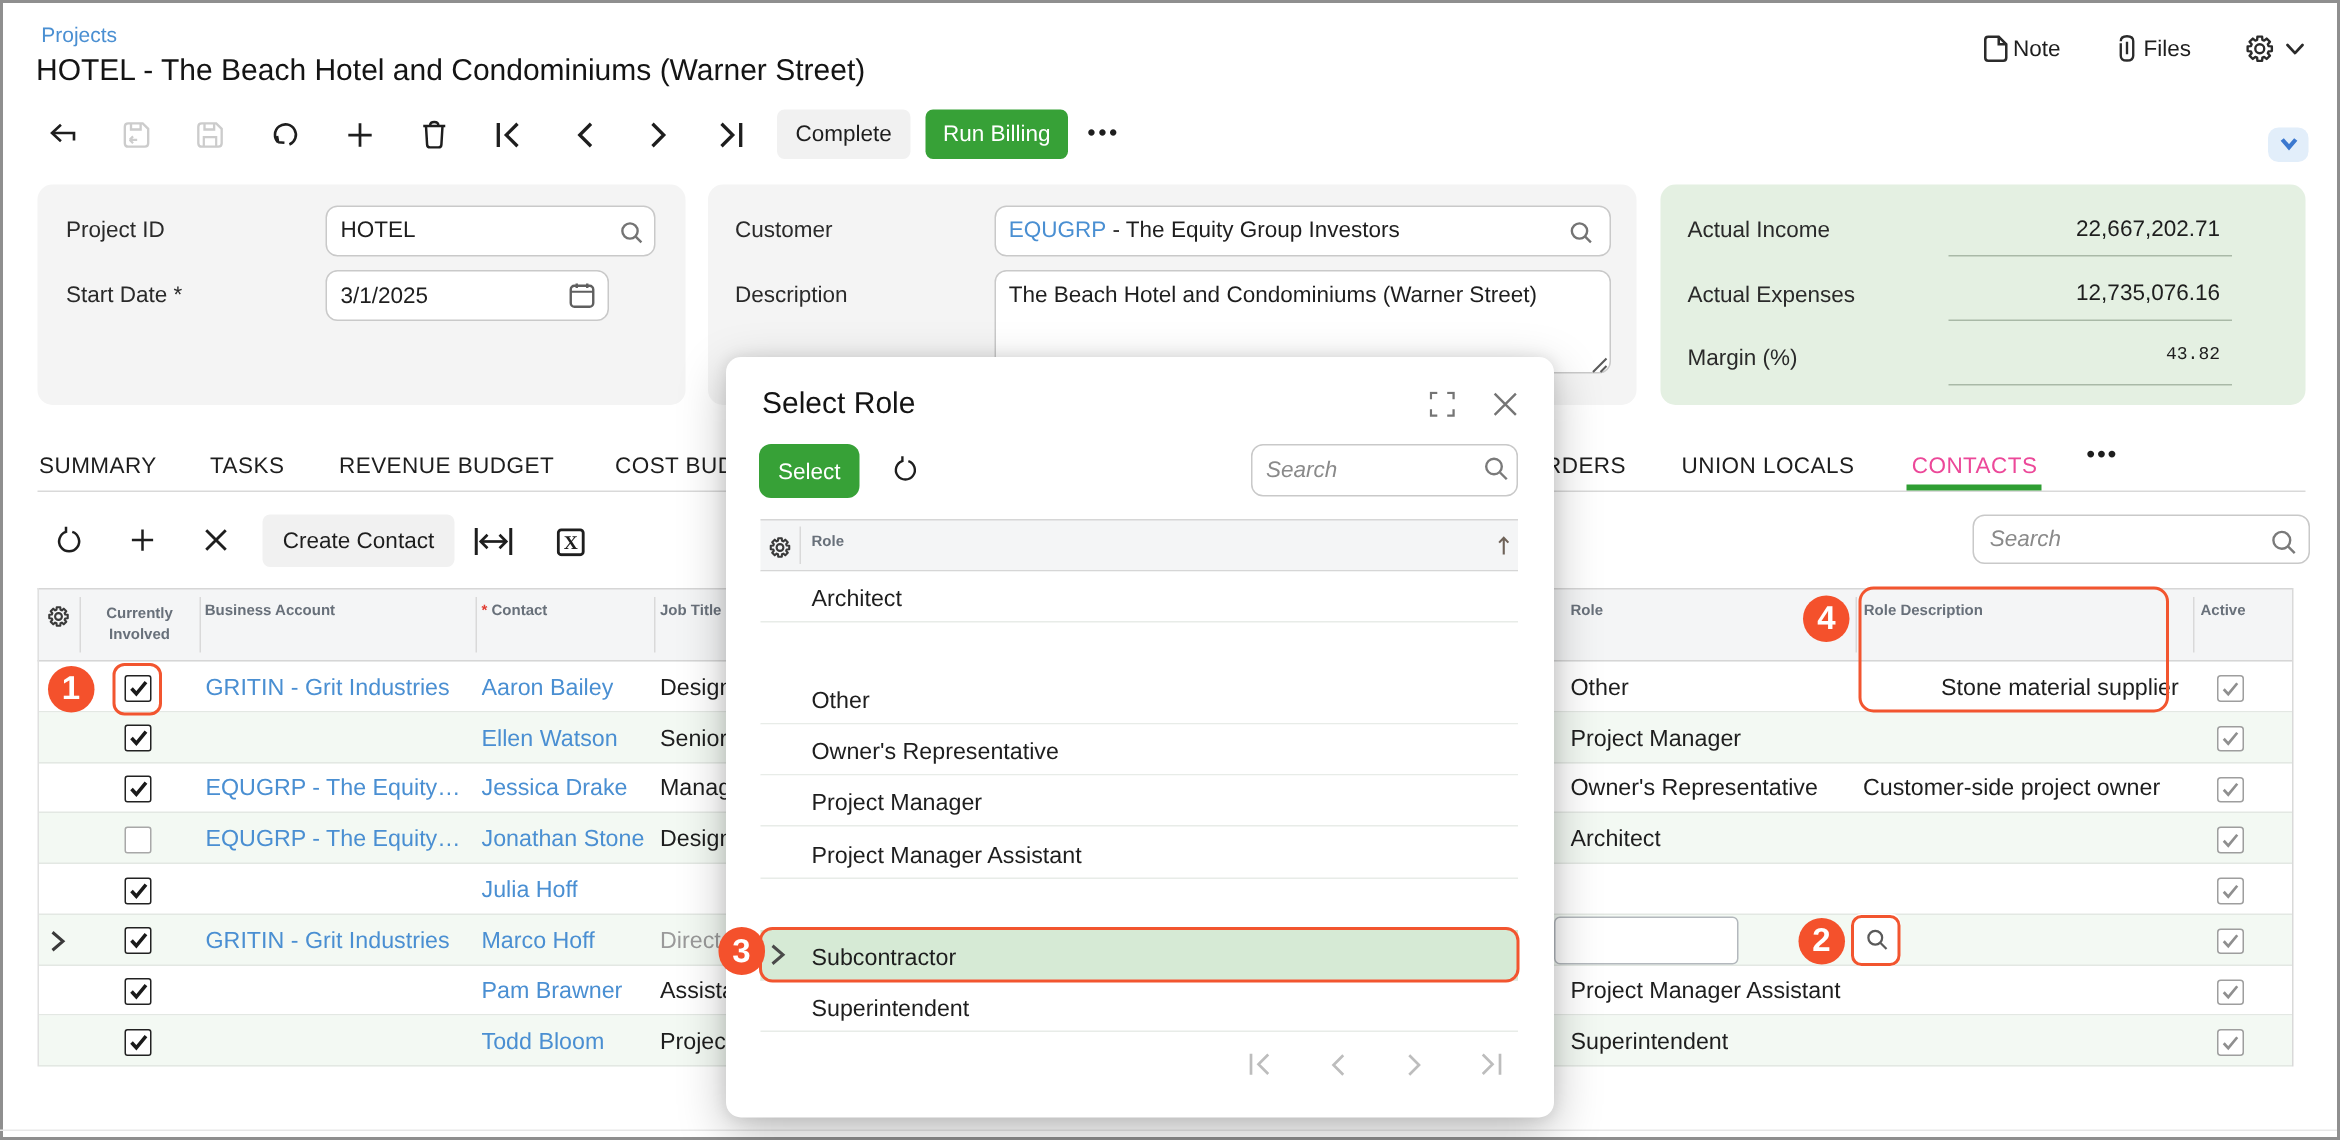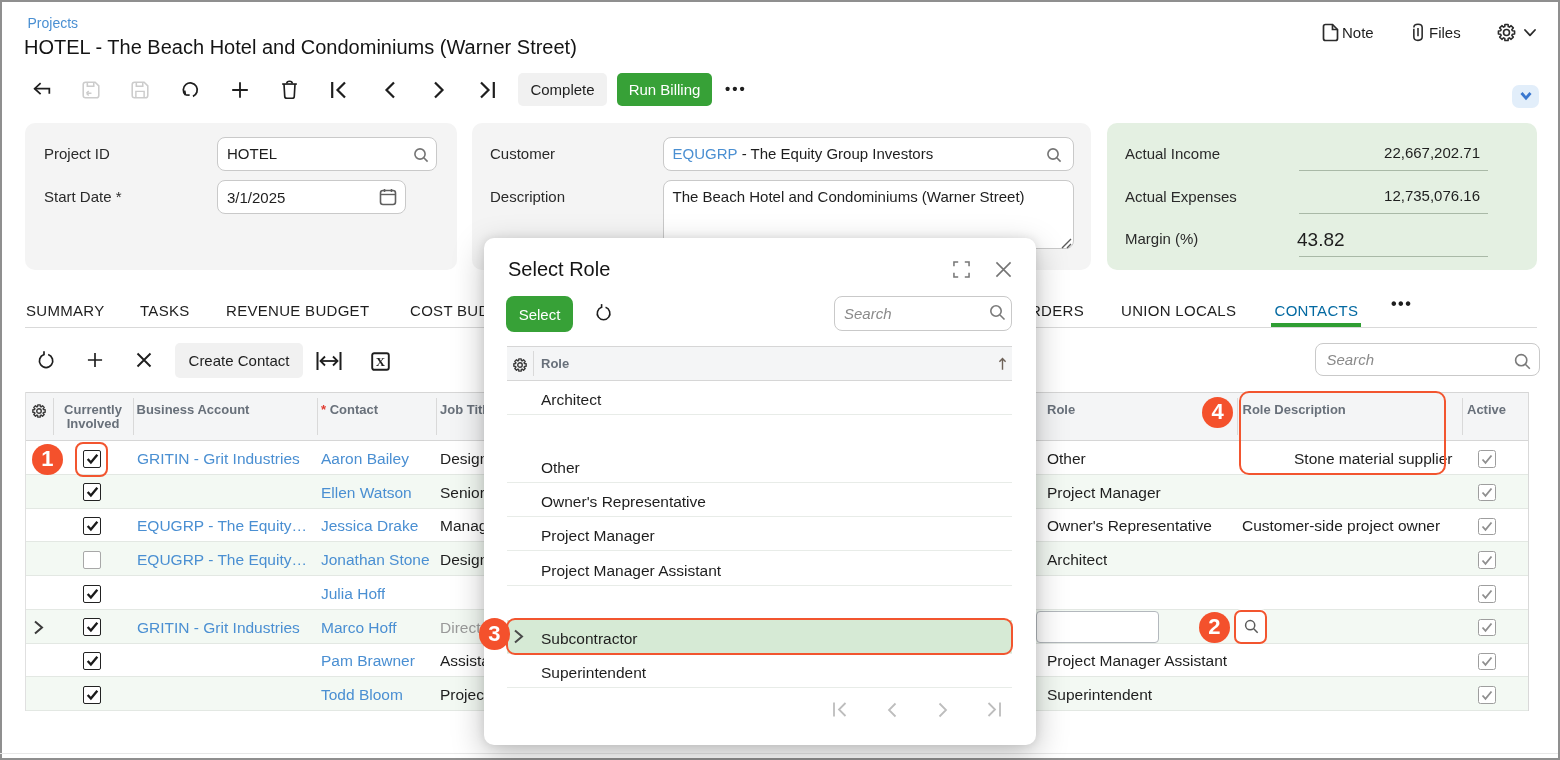--- a/index.html
+++ b/index.html
@@ -5,21 +5,21 @@
 * { margin:0; padding:0; box-sizing:border-box; }
 html,body { width:1560px; height:760px; overflow:hidden; }
 body { font-family:"Liberation Sans", sans-serif; background:#fff; position:relative; color:#1e1e1e; }
 .abs { position:absolute; }
 .lnk { color:#4a8fd2; text-decoration:none; }
 .btn { position:absolute; border-radius:5px; display:flex; align-items:center; justify-content:center; font-size:15px; }
 .btn-grey { background:#f1f1f1; color:#1e1e1e; }
 .btn-green { background:#37a137; color:#fff; }
 .inp { position:absolute; background:#fff; border:1px solid #c9c9c9; border-radius:8px; display:flex; align-items:center; font-size:15px; }
 .lbl { position:absolute; font-size:15px; color:#2a2a2a; }
-.hdrlbl { position:absolute; font-size:13px; font-weight:bold; color:#68707a; }
+.hdrlbl { position:absolute; font-size:10px; font-weight:bold; color:#68707a; }
 .cell { position:absolute; font-size:15.5px; white-space:nowrap; overflow:hidden; }
 .badge { position:absolute; width:31.5px; height:31.5px; border-radius:50%; background:#f4512c; color:#fff; font-size:22px; font-weight:bold; display:flex; align-items:center; justify-content:center; }
 .obox { position:absolute; border:2.5px solid #f2552f; border-radius:6px; }
 .ck { position:absolute; width:18px; height:18px; border:1.7px solid #222; border-radius:2px; background:#fff; }
 .ck svg { position:absolute; left:0.5px; top:1px; }
 .ckg { position:absolute; width:17.5px; height:17.5px; border:1.5px solid #9e9e9e; border-radius:2.5px; background:#fff; }
 .ckg svg { position:absolute; left:1px; top:1.5px; }
 .row-tint { background:#f3f9f3; }
 .mrow { position:absolute; left:23px; width:505px; height:34.1px; border-bottom:1px solid #e8ece8; font-size:15.5px; line-height:38px; overflow:hidden; padding-left:34px; background:#fff; }
 </style>
@@ -126,31 +126,31 @@
 <div class="lbl" style="left:490px;top:187.5px;">Description</div>
 <div class="inp" style="left:662.5px;top:180px;width:411.5px;height:69px;align-items:flex-start;padding:7px 0 0 9px;border-radius:8px;">The Beach Hotel and Condominiums (Warner Street)</div>
 
 <div class="lbl" style="left:1125px;top:144.5px;">Actual Income</div>
 <div class="abs" style="left:1297px;top:143.5px;width:183px;text-align:right;font-size:15px;">22,667,202.71</div>
 <div class="abs" style="left:1299px;top:169.5px;width:189px;height:1px;background:#a9b9a7;"></div>
 <div class="lbl" style="left:1125px;top:187.5px;">Actual Expenses</div>
 <div class="abs" style="left:1297px;top:186.5px;width:183px;text-align:right;font-size:15px;">12,735,076.16</div>
 <div class="abs" style="left:1299px;top:212.5px;width:189px;height:1px;background:#a9b9a7;"></div>
 <div class="lbl" style="left:1125px;top:229.5px;">Margin (%)</div>
-<div class="abs" style="left:1297px;top:228.5px;width:183px;text-align:left;font-size:19px;">43.82</div>
+<div class="abs" style="left:1297px;top:228.5px;width:183px;text-align:right;font-size:12px;font-family:Liberation Mono, monospace;">43.82</div>
 <div class="abs" style="left:1299px;top:255.5px;width:189px;height:1px;background:#a9b9a7;"></div>
 
 <div class="abs" style="left:25px;top:326.5px;width:1512px;height:1px;background:#d9d9d9;"></div>
 <div class="abs" style="left:26px;top:302px;font-size:15px;letter-spacing:0.3px;">SUMMARY</div>
 <div class="abs" style="left:140px;top:302px;font-size:15px;letter-spacing:0.3px;">TASKS</div>
 <div class="abs" style="left:226px;top:302px;font-size:15px;letter-spacing:0.3px;">REVENUE BUDGET</div>
 <div class="abs" style="left:410px;top:302px;font-size:15px;letter-spacing:0.3px;">COST BUDGET</div>
 <div class="abs" style="left:924px;top:302px;width:160px;text-align:right;white-space:nowrap;font-size:15px;letter-spacing:0.3px;">CHANGE ORDERS</div>
 <div class="abs" style="left:1121px;top:302px;font-size:15px;letter-spacing:0.3px;">UNION LOCALS</div>
-<div class="abs" style="left:1274.5px;top:302px;font-size:15px;letter-spacing:0.3px;color:#0369a1;">CONTACTS</div>
+<div class="abs" style="left:1274.5px;top:302px;font-size:15px;letter-spacing:0.3px;color:#ec4899;">CONTACTS</div>
 <div class="abs" style="left:1271px;top:323px;width:90px;height:3.5px;background:#2f9e33;"></div>
 <div class="abs" style="left:1391px;top:295px;font-size:16px;letter-spacing:1.5px;font-weight:bold;color:#1e1e1e;">•••</div>
 
 <svg class="abs" style="left:36px;top:350px;" width="20" height="20" viewBox="0 0 24 24">
     <path d="M14.6 5.5 A 8 8 0 1 1 9.6 5.5" fill="none" stroke="#1e1e1e" stroke-width="2"></path>
     <path d="M9.6 6.3 L9.6 1.4" stroke="#1e1e1e" stroke-width="2"></path>
   </svg>
 
 <svg class="abs" style="left:85px;top:350px;" width="20" height="20" viewBox="0 0 24 24">
     <path d="M12 3.5 V20.5 M3.5 12 H20.5" stroke="#1e1e1e" stroke-width="2"></path>

